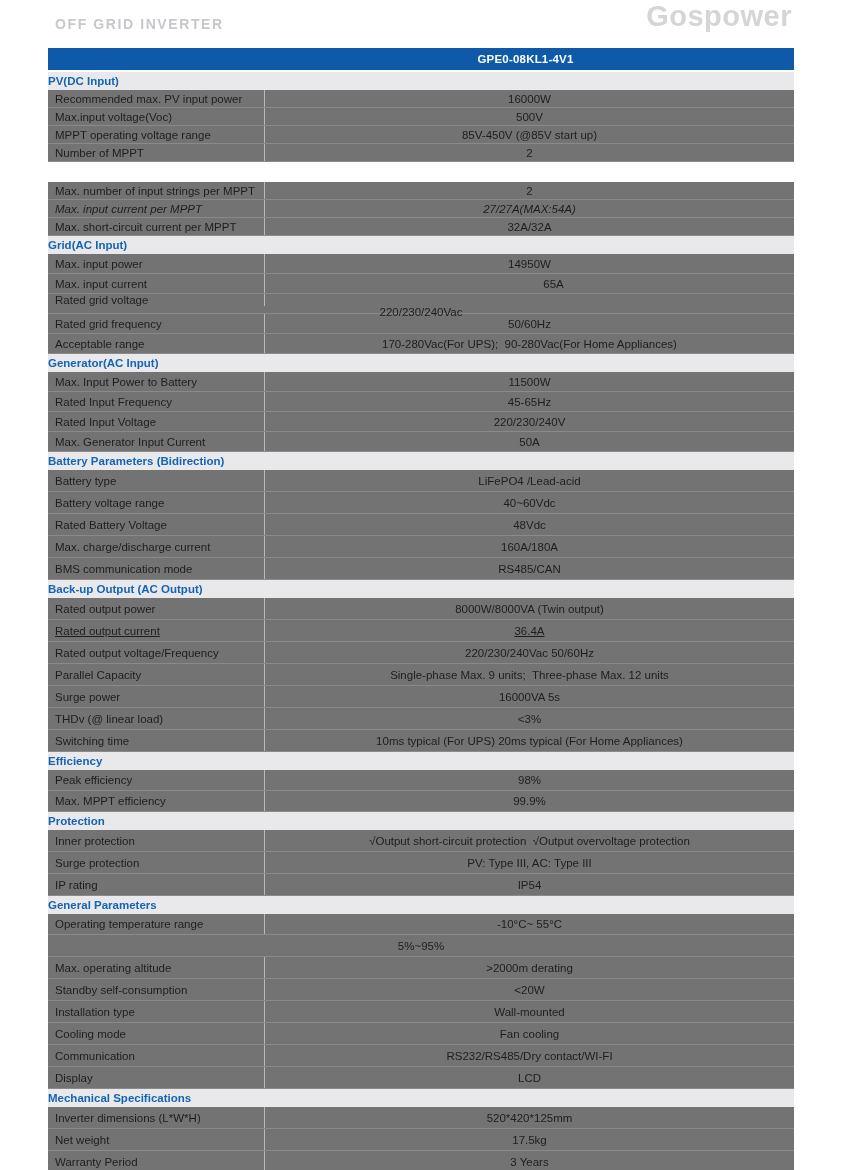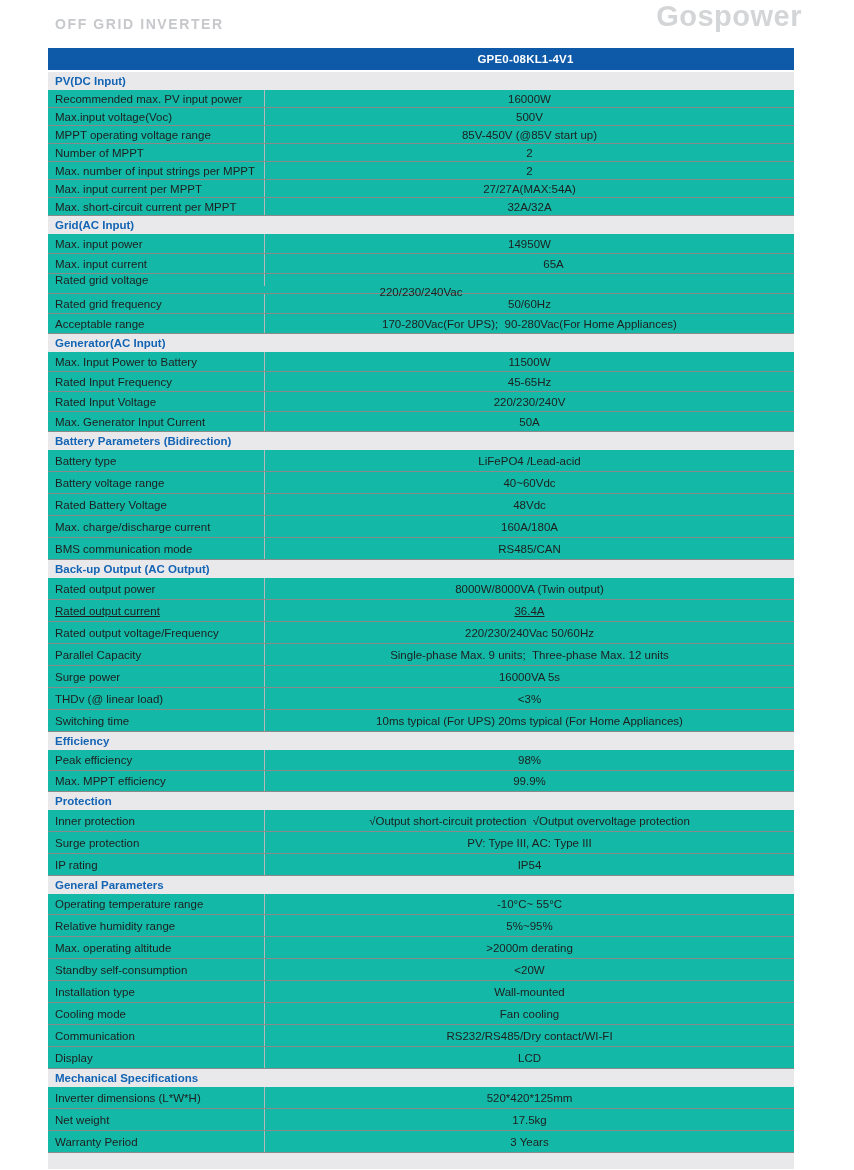--- a/index.html
+++ b/index.html
@@ -16,39 +16,39 @@
     width:854px;height:1170px;background:#ffffff;
     font-family:"Liberation Sans",sans-serif;
     position:relative;overflow:hidden;color:var(--text);
   }
   .doc-header{position:absolute;top:0;left:0;width:854px;height:48px;background:#fff;padding-left:45px;}
   .doc-title{
     position:absolute;left:55px;top:16px;
     font-size:14px;font-weight:600;letter-spacing:1.6px;color:#C6C8CB;
   }
   .brand-logo{
-    position:absolute;right:52px;top:0px;
+    position:absolute;right:62px;top:0px;
     font-size:29px;font-weight:bold;letter-spacing:0.5px;color:#D3D5D7;
   }
   .title-bar{
     position:absolute;left:48px;top:48px;width:746px;height:22px;
     background:var(--accent);display:flex;padding-left:9px;
   }
   .title-bar .spacer{width:200px;}
   .title-bar .model{
     flex:1;display:flex;align-items:center;justify-content:center;
     color:#fff;font-weight:bold;font-size:11.5px;letter-spacing:0.2px;
   }
   .spec-table{position:absolute;left:48px;top:72px;width:746px;}
   .section-header{
     height:18px;background:var(--section-bg);
     color:var(--section-blue);font-weight:bold;font-size:11.5px;
-    display:flex;align-items:center;padding-left:7px;
-  }
-  .row{display:flex;border-bottom:1px solid var(--row-border);background:#14b8a6;}
+    display:flex;align-items:center;
+  }
+  .row{display:flex;border-bottom:1px solid var(--row-border);background:#737373;}
   .row .label{
     width:217px;display:flex;align-items:center;padding-left:7px;
     border-right:1px solid var(--divider);
     font-size:11.5px;color:var(--text);
   }
   .row .value{
     flex:1;display:flex;align-items:center;justify-content:center;
     font-size:11.5px;color:var(--text);text-align:center;
   }
   .table-footer{height:16px;background:var(--section-bg);}
@@ -77,25 +77,25 @@
       <div class="value">500V</div>
     </div>
     <div class="row" style="height: 18px;">
       <div class="label">MPPT operating voltage range</div>
       <div class="value">85V-450V (@85V start up)</div>
     </div>
     <div class="row" style="height: 18px;">
       <div class="label">Number of MPPT</div>
       <div class="value">2</div>
     </div>
-    <div class="row" style="height: 18px;">
+    <div class="row" style="height: 18px; margin-top: 20px;">
       <div class="label">Max. number of input strings per MPPT</div>
       <div class="value">2</div>
     </div>
-    <div class="row" style="height: 18px;">
+    <div class="row" style="height: 18px; font-style: italic;">
       <div class="label">Max. input current per MPPT</div>
       <div class="value">27/27A(MAX:54A)</div>
     </div>
     <div class="row" style="height: 18px;">
       <div class="label">Max. short-circuit current per MPPT</div>
       <div class="value">32A/32A</div>
     </div>
     <div class="section-header">Grid(AC Input)</div>
     <div class="row" style="height: 20px;">
       <div class="label">Max. input power</div>
@@ -205,21 +205,20 @@
     <div class="row" style="height: 22px;">
       <div class="label">IP rating</div>
       <div class="value">IP54</div>
     </div>
     <div class="section-header">General Parameters</div>
     <div class="row" style="height: 21px;">
       <div class="label">Operating temperature range</div>
       <div class="value">-10°C~ 55°C</div>
     </div>
     <div class="row" style="height: 22px;">
-      <div class="label">Relative humidity range</div>
       <div class="value">5%~95%</div>
     </div>
     <div class="row" style="height: 22px;">
       <div class="label">Max. operating altitude</div>
       <div class="value">&gt;2000m derating</div>
     </div>
     <div class="row" style="height: 22px;">
       <div class="label">Standby self-consumption</div>
       <div class="value">&lt;20W</div>
     </div>

